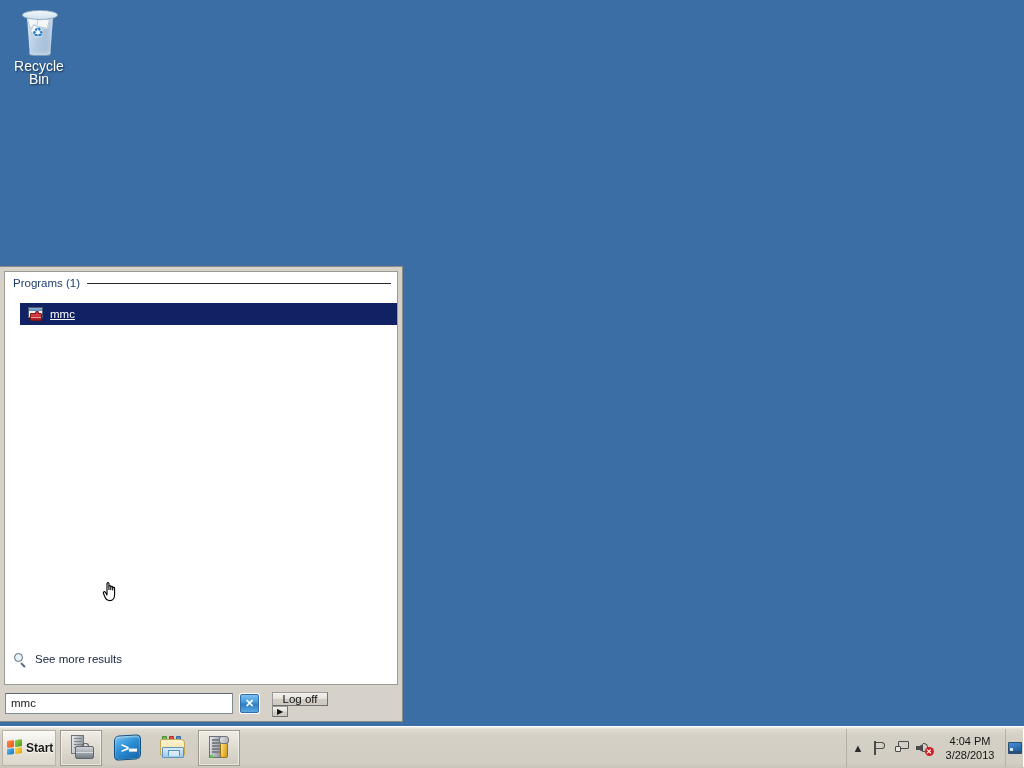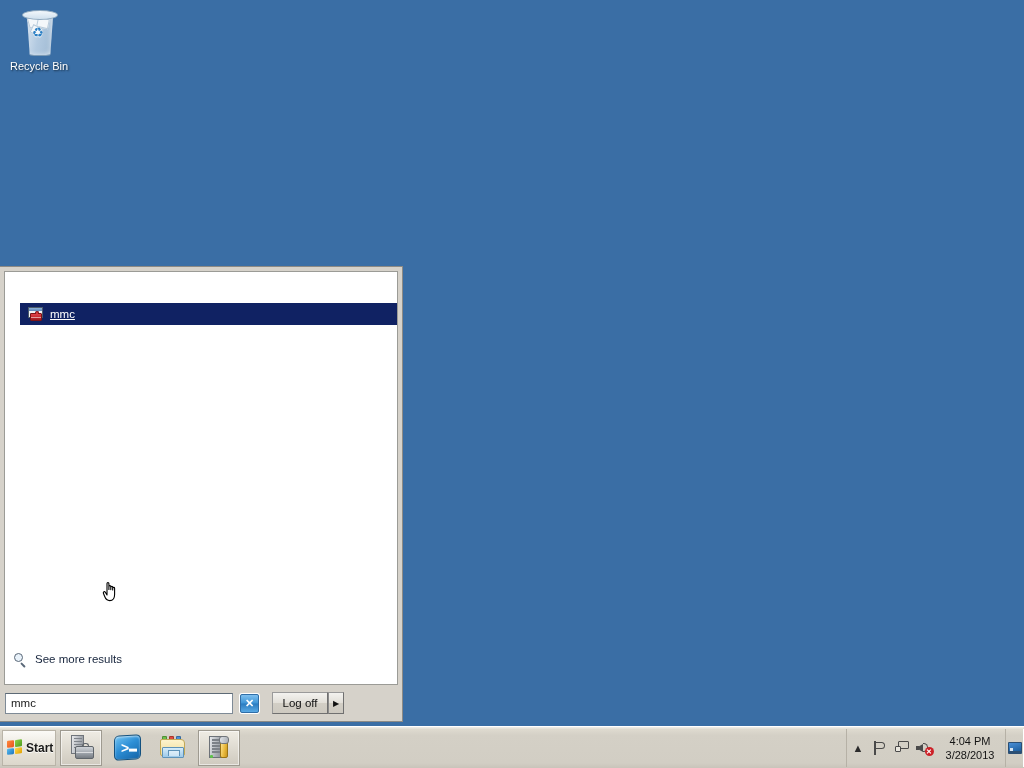--- a/index.html
+++ b/index.html
@@ -68,21 +68,21 @@
     left: 16px;
     top: 4px;
     width: 34px;
     height: 8px;
     border: 1px solid #8fa9bf;
     border-radius: 50%;
     background: linear-gradient(180deg, #f2f7fb, #cfe0ee);
   }
   #recycle-bin .rb-label {
     margin-top: 2px;
-    font-size: 11px;
+    font-size: 14px;
     color: #ffffff;
     text-shadow: 1px 1px 2px rgba(0,0,0,.65);
     line-height: 13px;
   }
 
   
   #start-panel {
     position: absolute;
     left: 0px;
     top: 266px;
@@ -292,20 +292,21 @@
     line-height: 17px;
     text-align: center;
     cursor: default;
     box-shadow: 0 0 0 1px #ffffff;
     margin-left: 3px;
   }
   #logoff-group {
     display: flex;
     margin-left: 9px;
     height: 22px;
+    flex-direction: column;
   }
   #logoff-button, #logoff-arrow {
     box-sizing: border-box;
     background: linear-gradient(180deg, #f3f2ef 0%, #e3e0d9 48%, #d2cec5 52%, #cdc9c0 100%);
     border: 1px solid #707070;
     border-top-color: #9a9a9a;
     border-left-color: #9a9a9a;
     font-family: "Liberation Sans", sans-serif;
     font-size: 11.5px;
     color: #101010;
@@ -673,20 +674,24 @@
       <div class="rb-recycle">♻</div>
       <div class="rb-lid"></div>
     </div>
     <div class="rb-label">Recycle Bin</div>
   </div>
 
   <div id="start-panel">
 
     <div id="results-area">
 
+      <div class="group-header">
+        <span class="gh-text">Programs (1)</span>
+        <span class="gh-rule"></span>
+      </div>
 
       <div class="result-row">
         <span class="mmc-icon">
           <span class="mmc-win"></span>
           <span class="mmc-box"></span>
         </span>
         <span class="rr-label">mmc</span>
       </div>
 
       <svg id="cursor" viewBox="0 0 20 26">

